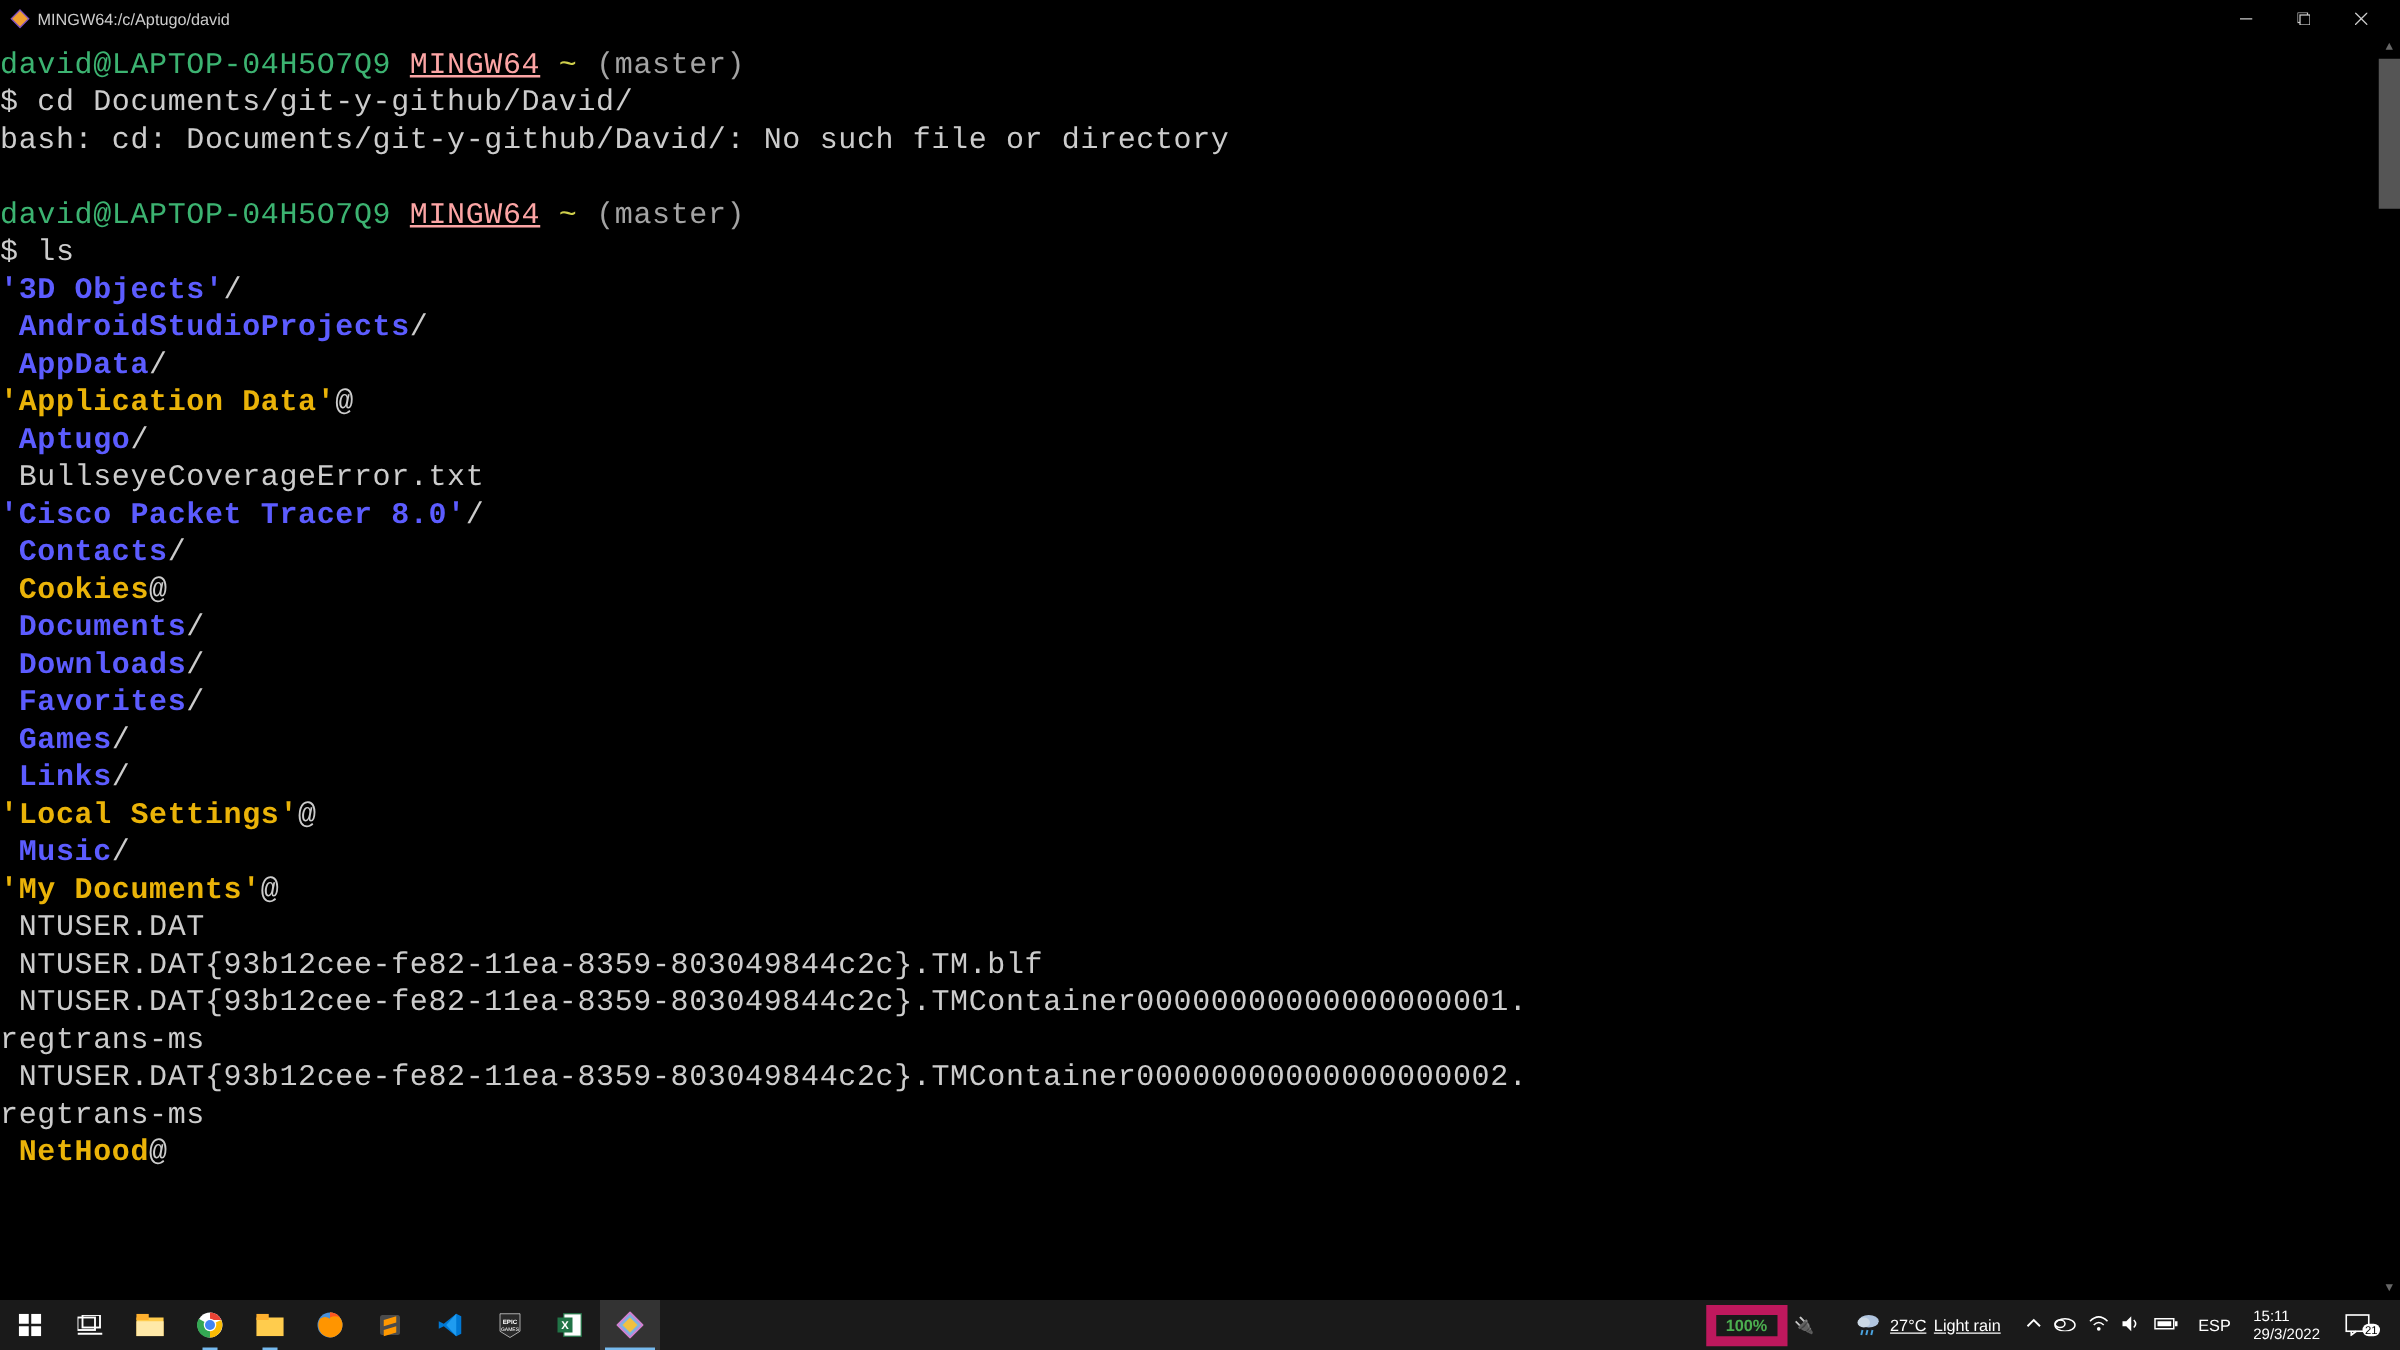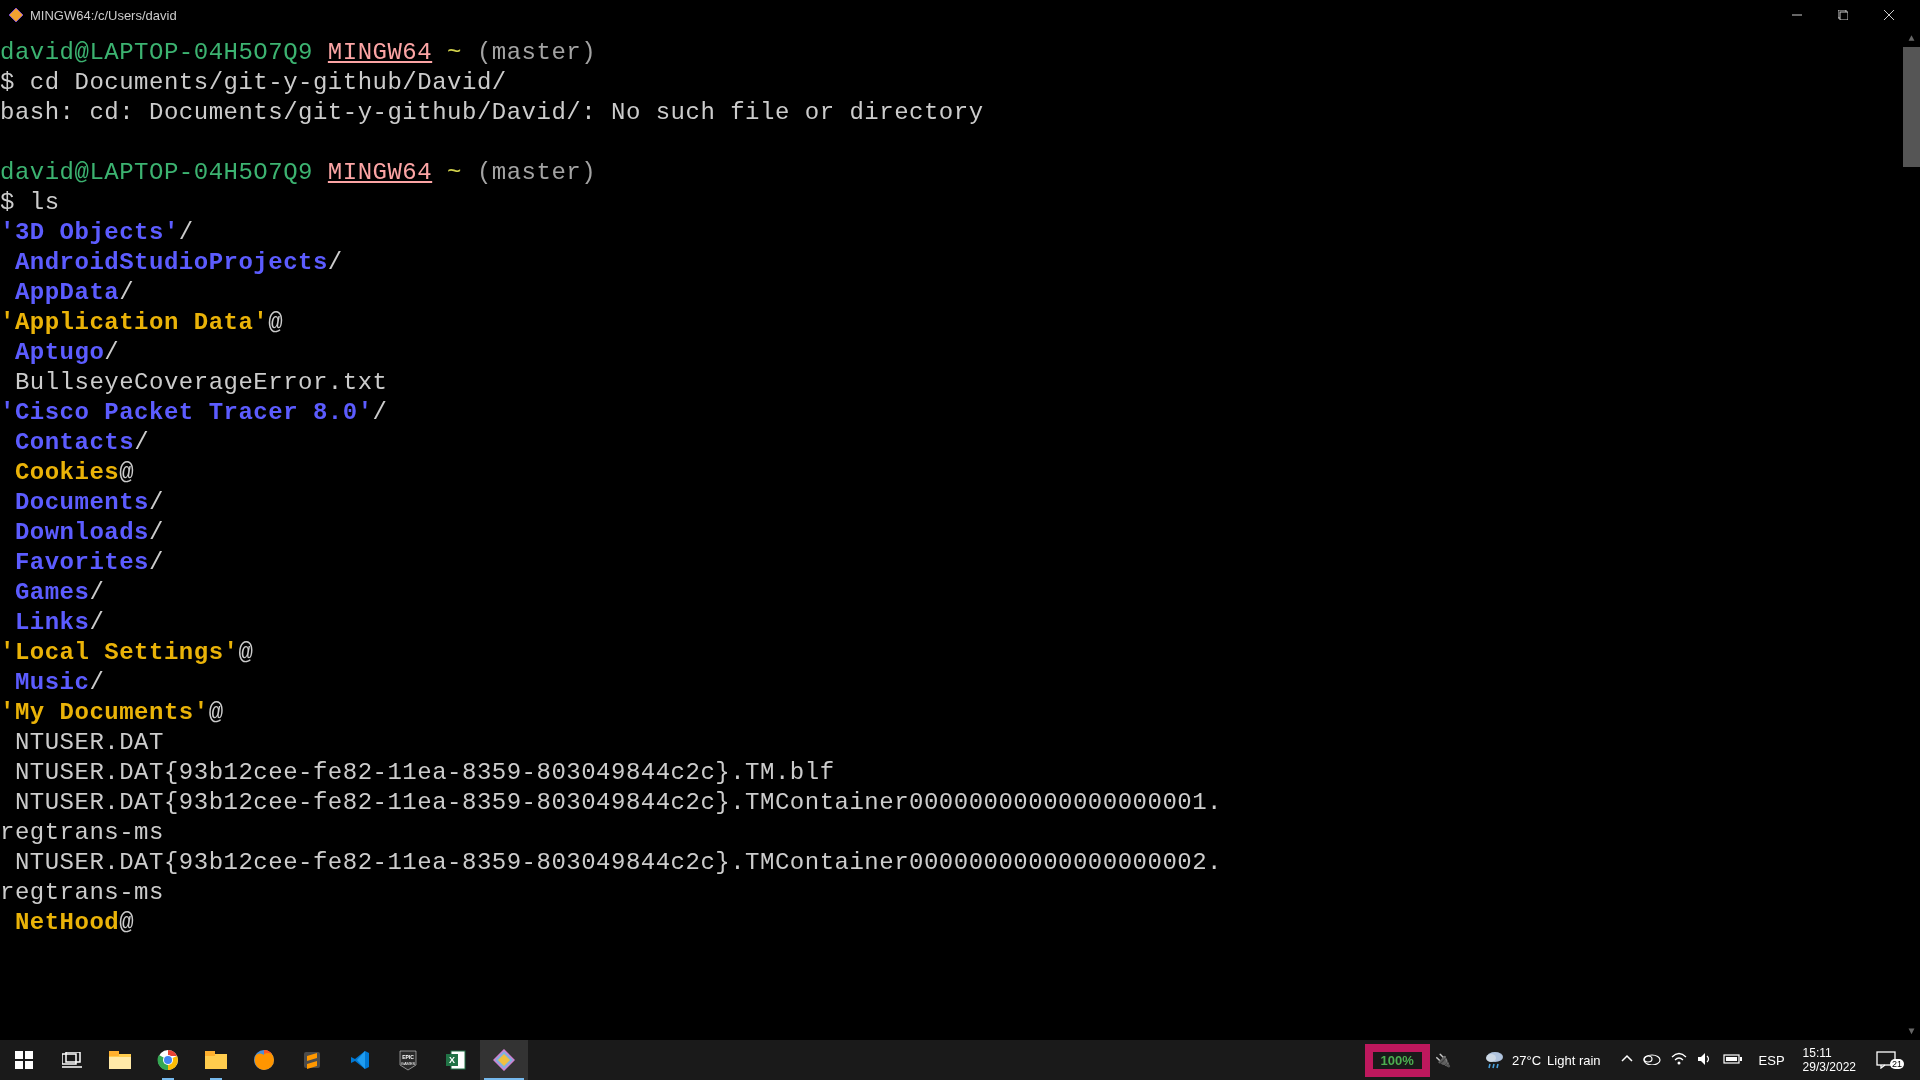--- a/index.html
+++ b/index.html
@@ -101,36 +101,36 @@
   .taskbar-spacer { flex: 1; }
   .taskbar-right { display: flex; align-items: center; color: #fff; font-family: 'Segoe UI', sans-serif; font-size: 13px; }
   .battery-box {
     border: 8px solid #be185d;
     padding: 1px 8px;
     color: #4caf50;
     font-weight: bold;
     font-size: 13px;
     margin-right: 6px;
   }
-  .weather { display: flex; align-items: center; gap: 6px; margin: 4px 12px; }
+  .weather { display: flex; align-items: center; gap: 6px; margin: 4px 12px; text-decoration: underline; }
   .tray-icons { display: flex; align-items: center; gap: 10px; padding: 0 8px; }
   .clock { text-align: left; line-height: 1.2; padding: 0 10px; font-size: 12px; }
   .notif { padding: 0 10px; display:flex; align-items:center; }
 </style>
 </head>
 <body>
 
 <div class="titlebar">
   <span class="titlebar-icon">
     <svg width="16" height="16" viewBox="0 0 16 16">
         <polygon points="8,1 15,8 8,15 1,8" fill="#f0a030"></polygon>
         <polygon points="8,1 15,8 8,15 1,8" fill="none" stroke="#8050c0" stroke-width="1"></polygon>
       </svg>
   </span>
-  <span class="titlebar-title">MINGW64:/c/Users/david</span>
+  <span class="titlebar-title">MINGW64:/c/Aptugo/david</span>
   <div class="titlebar-controls">
     <div class="titlebar-btn">
       <svg width="10" height="10">
           <line x1="0" y1="5" x2="10" y2="5" stroke="#ccc" stroke-width="1"></line>
         </svg>
     </div>
     <div class="titlebar-btn">
       <svg width="10" height="10">
           <rect x="0" y="0" width="8" height="8" fill="none" stroke="#ccc" stroke-width="1"></rect>
           <rect x="2" y="2" width="8" height="8" fill="#000" stroke="#ccc" stroke-width="1"></rect>

